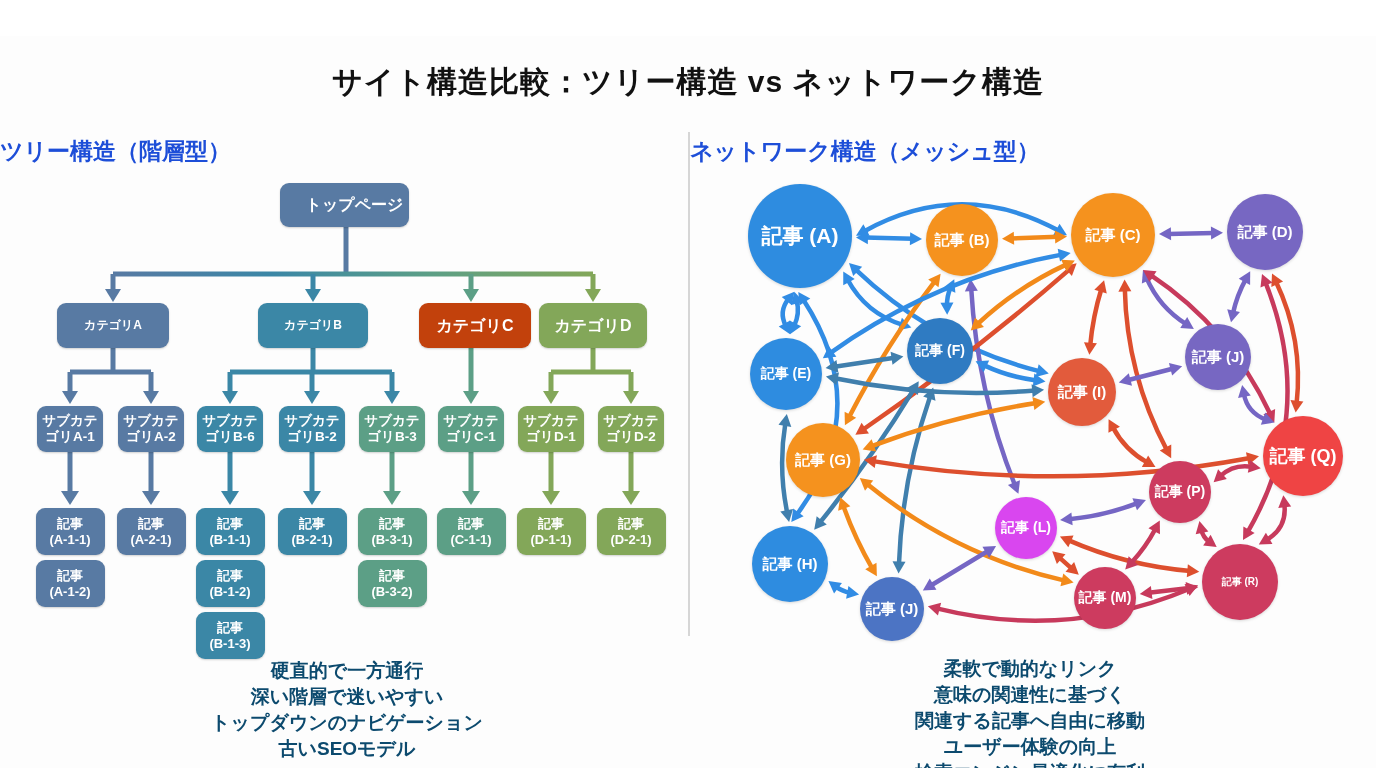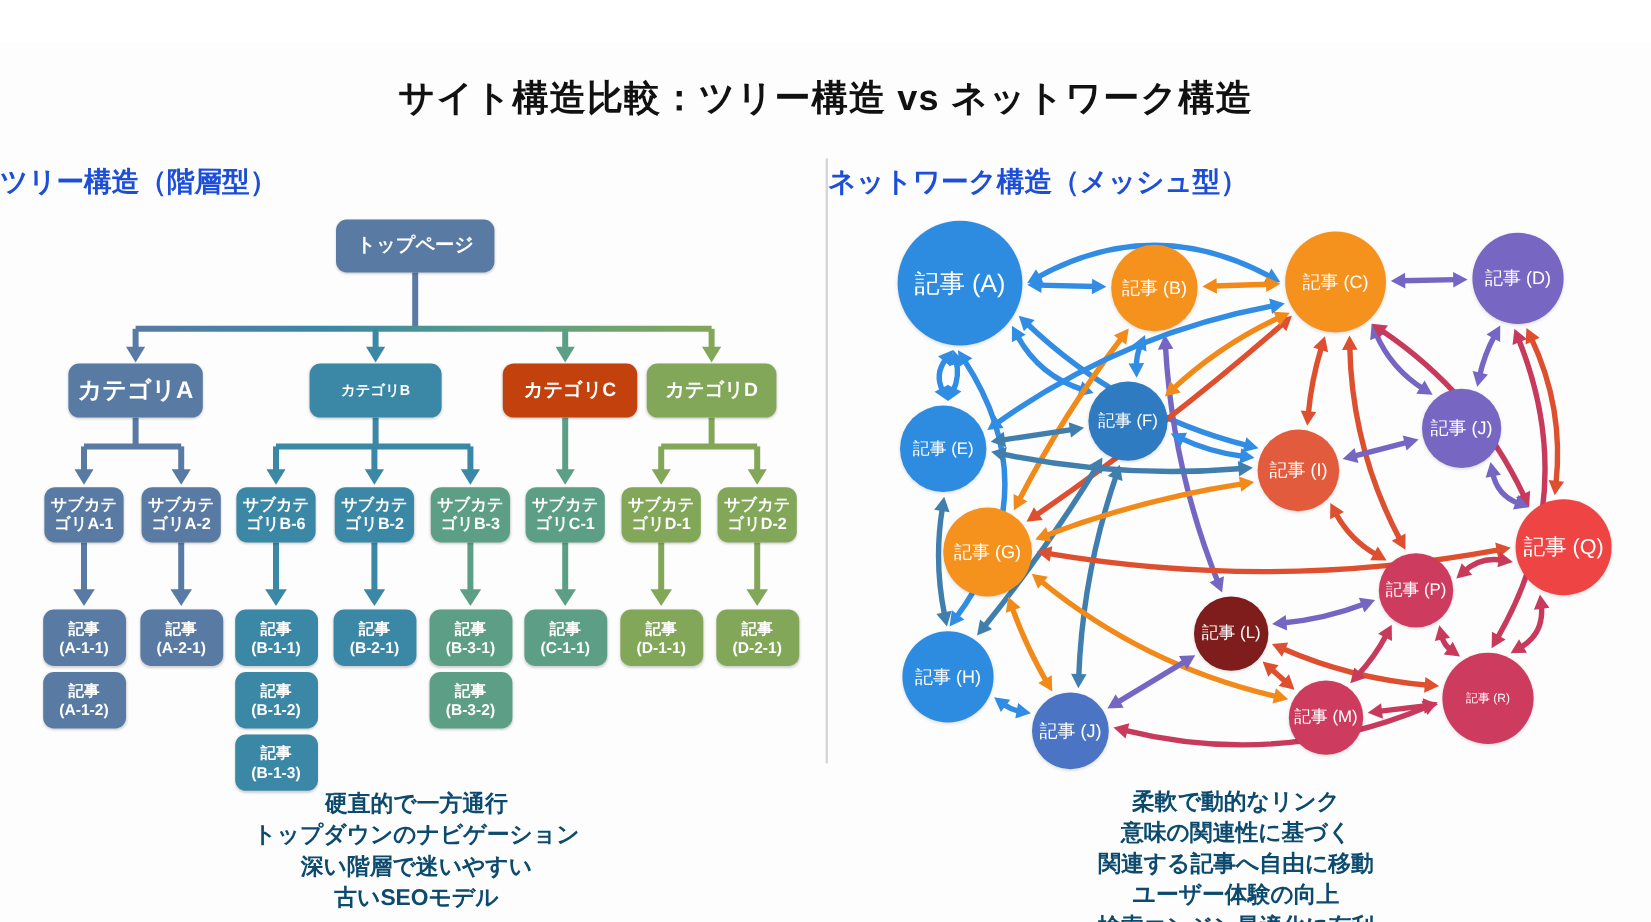--- a/index.html
+++ b/index.html
@@ -8,21 +8,21 @@
   .title{position:absolute;top:26px;left:0;width:1376px;text-align:center;
          font-size:30px;font-weight:bold;color:#111;letter-spacing:1px;}
   .panel-heading{position:absolute;top:100px;font-size:23px;font-weight:bold;color:#1d4ed8;}
   #tree-heading{left:0;width:690px;}
   #net-heading{left:690px;width:686px;}
   .divider{position:absolute;left:688px;top:96px;width:2px;height:504px;background:#d6d6d6;}
   svg{position:absolute;left:0;top:0;}
   .tbox{position:absolute;border-radius:9px;color:#fff;font-weight:bold;text-align:center;
         display:flex;flex-direction:column;justify-content:center;line-height:1.2;
         box-shadow:0 1px 2px rgba(0,0,0,.18);}
-  .node{position:absolute;border-radius:50%;color:#fff;font-weight:normal;text-align:center;
+  .node{position:absolute;border-radius:50%;color:#fff;font-weight:bold;text-align:center;
         display:flex;align-items:center;justify-content:center;white-space:nowrap;
         box-shadow:0 1px 3px rgba(0,0,0,.15);}
   .notes{position:absolute;text-align:center;font-size:19px;font-weight:bold;color:#0c4a6e;line-height:26px;}
   #tree-notes{left:97px;top:622px;width:500px;}
   #net-notes{left:785px;top:620px;width:490px;}
 </style>
 </head>
 <body>
 
 <div id="stage">
@@ -220,22 +220,22 @@
       <polygon points="1199.4145068678831,485.1217603018245 1208.3814228220785,495.4098319515749 1195.696088188572,498.25276797547053" fill="#C73A5C"></polygon>
       <polygon points="1216.7025917585404,511.0538876378106 1203.1515005677475,509.43588654423377 1210.6547240642308,498.81978381480315" fill="#C73A5C"></polygon>
       <path d="M1251.900430312503,430.84192763765407 Q1233.810396629214,427.74719550561895 1220.2437306822046,440.10730313920476" stroke="#C73A5C" stroke-width="4.5" fill="none" stroke-linecap="round"></path>
       <polygon points="1260.771554091636,432.35954514391136 1247.8473319649393,436.7429778649422 1250.0394461406445,423.9291324061943" fill="#C73A5C"></polygon>
       <polygon points="1213.5908092452894,446.16854363552505 1218.0838085805005,433.2820019359925 1226.8389337418523,442.8917773448701" fill="#C73A5C"></polygon>
       <path d="M1284.3730416850703,468.2932848692602 Q1287.1524758424985,491.94427190999915 1266.5640257154503,503.9113168085" stroke="#C73A5C" stroke-width="4.5" fill="none" stroke-linecap="round"></path>
       <polygon points="1283.3226017980019,459.3547964039963 1291.178763316784,470.5141299947987 1278.2676133114026,472.0314320538976" fill="#C73A5C"></polygon>
       <polygon points="1258.7829710109982,508.4340579780035 1265.8912864389597,496.78408579878334 1272.4241347949094,508.0233870385476" fill="#C73A5C"></polygon>
     </svg>
   <div id="tree-boxes">
-      <div class="tbox" style="left: 280px; top: 147px; width: 132px; height: 44px; background: rgb(88, 122, 163); font-size: 16px;">トップページ</div>
-      <div class="tbox" style="left: 57px; top: 267px; width: 112px; height: 45px; background: rgb(88, 122, 163); font-size: 20px;">カテゴリA</div>
+      <div class="tbox" style="left: 280px; top: 147px; width: 109px; height: 44px; background: rgb(88, 122, 163); font-size: 16px; padding-left: 20px;">トップページ</div>
+      <div class="tbox" style="left: 57px; top: 267px; width: 112px; height: 45px; background: rgb(88, 122, 163); font-size: 12px;">カテゴリA</div>
       <div class="tbox" style="left: 258px; top: 267px; width: 110px; height: 45px; background: rgb(59, 135, 166); font-size: 12px;">カテゴリB</div>
       <div class="tbox" style="left: 419px; top: 267px; width: 112px; height: 45px; background: #c2410c; font-size: 16px;">カテゴリC</div>
       <div class="tbox" style="left: 539px; top: 267px; width: 108px; height: 45px; background: rgb(131, 167, 89); font-size: 16px;">カテゴリD</div>
       <div class="tbox" style="left: 37px; top: 370px; width: 66px; height: 46px; background: rgb(88, 122, 163); font-size: 13.5px;">
         <span>サブカテ</span>
         <span>ゴリA-1</span>
       </div>
       <div class="tbox" style="left: 118px; top: 370px; width: 66px; height: 46px; background: rgb(88, 122, 163); font-size: 13.5px;">
         <span>サブカテ</span>
         <span>ゴリA-2</span>
@@ -318,30 +318,30 @@
       <div class="node" style="left: 926px; top: 168px; width: 72px; height: 72px; background: rgb(245, 146, 30); font-size: 15px;">記事 (B)</div>
       <div class="node" style="left: 1071px; top: 157px; width: 84px; height: 84px; background: rgb(245, 146, 30); font-size: 15px;">記事 (C)</div>
       <div class="node" style="left: 1227px; top: 158px; width: 76px; height: 76px; background: rgb(119, 103, 194); font-size: 15px;">記事 (D)</div>
       <div class="node" style="left: 750px; top: 302px; width: 72px; height: 72px; background: rgb(46, 140, 224); font-size: 14px;">記事 (E)</div>
       <div class="node" style="left: 907px; top: 282px; width: 66px; height: 66px; background: rgb(47, 123, 194); font-size: 14px;">記事 (F)</div>
       <div class="node" style="left: 1048px; top: 322px; width: 68px; height: 68px; background: rgb(226, 91, 60); font-size: 15px;">記事 (I)</div>
       <div class="node" style="left: 1185px; top: 288px; width: 66px; height: 66px; background: rgb(119, 103, 194); font-size: 15px;">記事 (J)</div>
       <div class="node" style="left: 786px; top: 387px; width: 74px; height: 74px; background: rgb(245, 146, 30); font-size: 15px;">記事 (G)</div>
       <div class="node" style="left: 1263px; top: 380px; width: 80px; height: 80px; background: #ef4444; font-size: 18px;">記事 (Q)</div>
       <div class="node" style="left: 1149px; top: 425px; width: 62px; height: 62px; background: rgb(205, 59, 95); font-size: 14px;">記事 (P)</div>
-      <div class="node" style="left: 995px; top: 461px; width: 62px; height: 62px; background: #7f1d1d; font-size: 14px;">記事 (L)</div>
+      <div class="node" style="left: 995px; top: 461px; width: 62px; height: 62px; background: #d946ef; font-size: 14px;">記事 (L)</div>
       <div class="node" style="left: 752px; top: 490px; width: 76px; height: 76px; background: rgb(46, 140, 224); font-size: 15px;">記事 (H)</div>
       <div class="node" style="left: 1074px; top: 531px; width: 62px; height: 62px; background: rgb(205, 59, 95); font-size: 14px;">記事 (M)</div>
       <div class="node" style="left: 1202px; top: 508px; width: 76px; height: 76px; background: rgb(205, 59, 95); font-size: 10px;">記事 (R)</div>
       <div class="node" style="left: 860px; top: 541px; width: 64px; height: 64px; background: rgb(76, 116, 196); font-size: 15px;">記事 (J)</div>
     </div>
   <div class="notes" id="tree-notes">
       <div>硬直的で一方通行</div>
+      <div>深い階層で迷いやすい</div>
       <div>トップダウンのナビゲーション</div>
-      <div>深い階層で迷いやすい</div>
       <div>古いSEOモデル</div>
     </div>
   <div class="notes" id="net-notes">
       <div>柔軟で動的なリンク</div>
       <div>意味の関連性に基づく</div>
       <div>関連する記事へ自由に移動</div>
       <div>ユーザー体験の向上</div>
       <div>検索エンジン最適化に有利</div>
     </div>
 </div>

